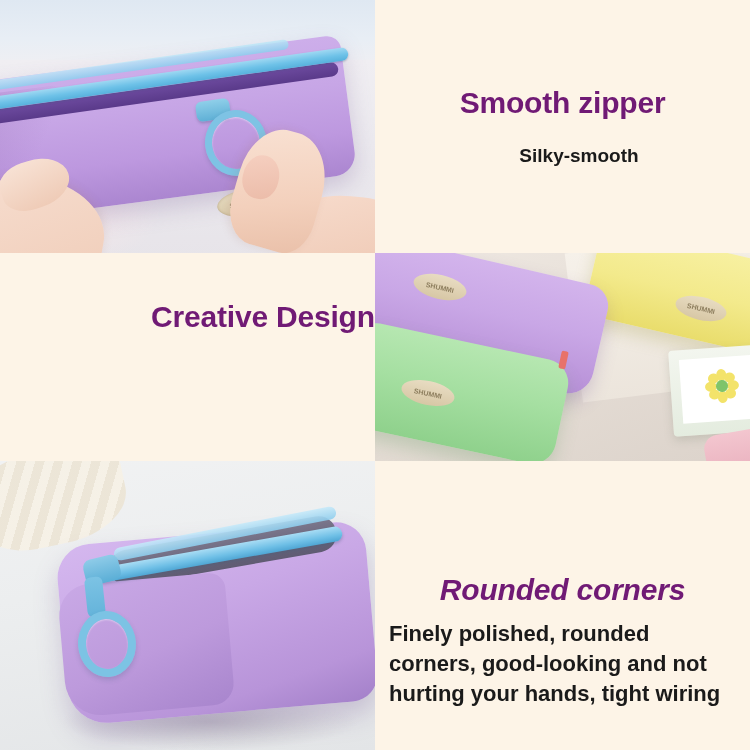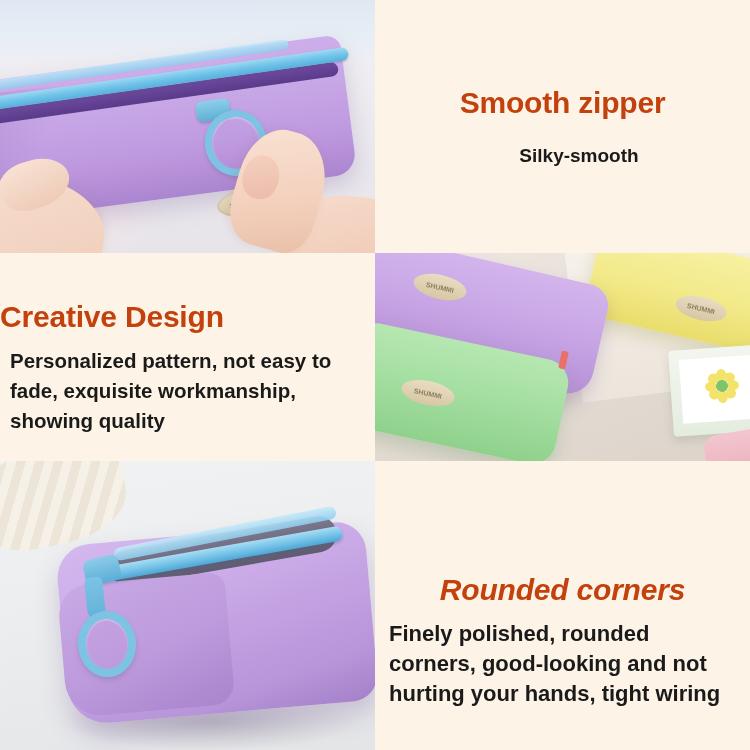--- a/index.html
+++ b/index.html
@@ -26,21 +26,21 @@
   #panel-zipper-text   { left: 375px; top: 0; width: 375px; height: 253px; background:#fdf4e7; }
   #panel-design-text   { left: 0;   top: 253px; width: 375px; height: 208px; background:#fdf4e7; }
   #panel-design-photo  { left: 375px; top: 253px; width: 375px; height: 208px; }
   #panel-corner-photo  { left: 0;   top: 461px; width: 375px; height: 289px; }
   #panel-corner-text   { left: 375px; top: 461px; width: 375px; height: 289px; background:#fdf4e7; }
 
   
   .txt-block { position: absolute; }
   .heading {
     font-weight: bold;
-    color: #c2410c;
+    color: #701a75;
     letter-spacing: -0.2px;
   }
   .subtext {
     font-weight: bold;
     color: #1a1a1a;
   }
 
   #panel-zipper-text .heading { font-size: 30px; line-height: 34px; }
   #panel-zipper-text .subtext { font-size: 19px; line-height: 24px; }
 
@@ -351,25 +351,22 @@
   <div class="cell" id="panel-zipper-text">
     <div class="txt-block" style="left:0; top:86px; width:375px; text-align:center;">
       <div class="heading">Smooth zipper</div>
     </div>
     <div class="txt-block" style="left:0; top:144px; width:372px; text-align:center;margin-left:18px;">
       <div class="subtext">Silky-smooth</div>
     </div>
   </div>
 
   <div class="cell" id="panel-design-text">
-    <div class="txt-block" style="left:0; top:47px; width:452px; text-align:left;">
+    <div class="txt-block" style="left:0; top:47px; width:452px; text-align:center;padding-left:37px;">
       <div class="heading">Creative Design</div>
-    </div>
-    <div class="txt-block" style="left:10px; top:93px; width:358px;">
-      <div class="subtext">Personalized pattern, not easy to fade, exquisite workmanship, showing quality</div>
     </div>
   </div>
 
   <div class="cell" id="panel-design-photo">
     <div id="photo2">
       <div id="p2-bg"></div>
       <div id="p2-paper"></div>
       <div id="p2-yellow"></div>
       <div id="p2-yellow-lbl">SHUMMI</div>
       <div id="p2-purple"></div>

